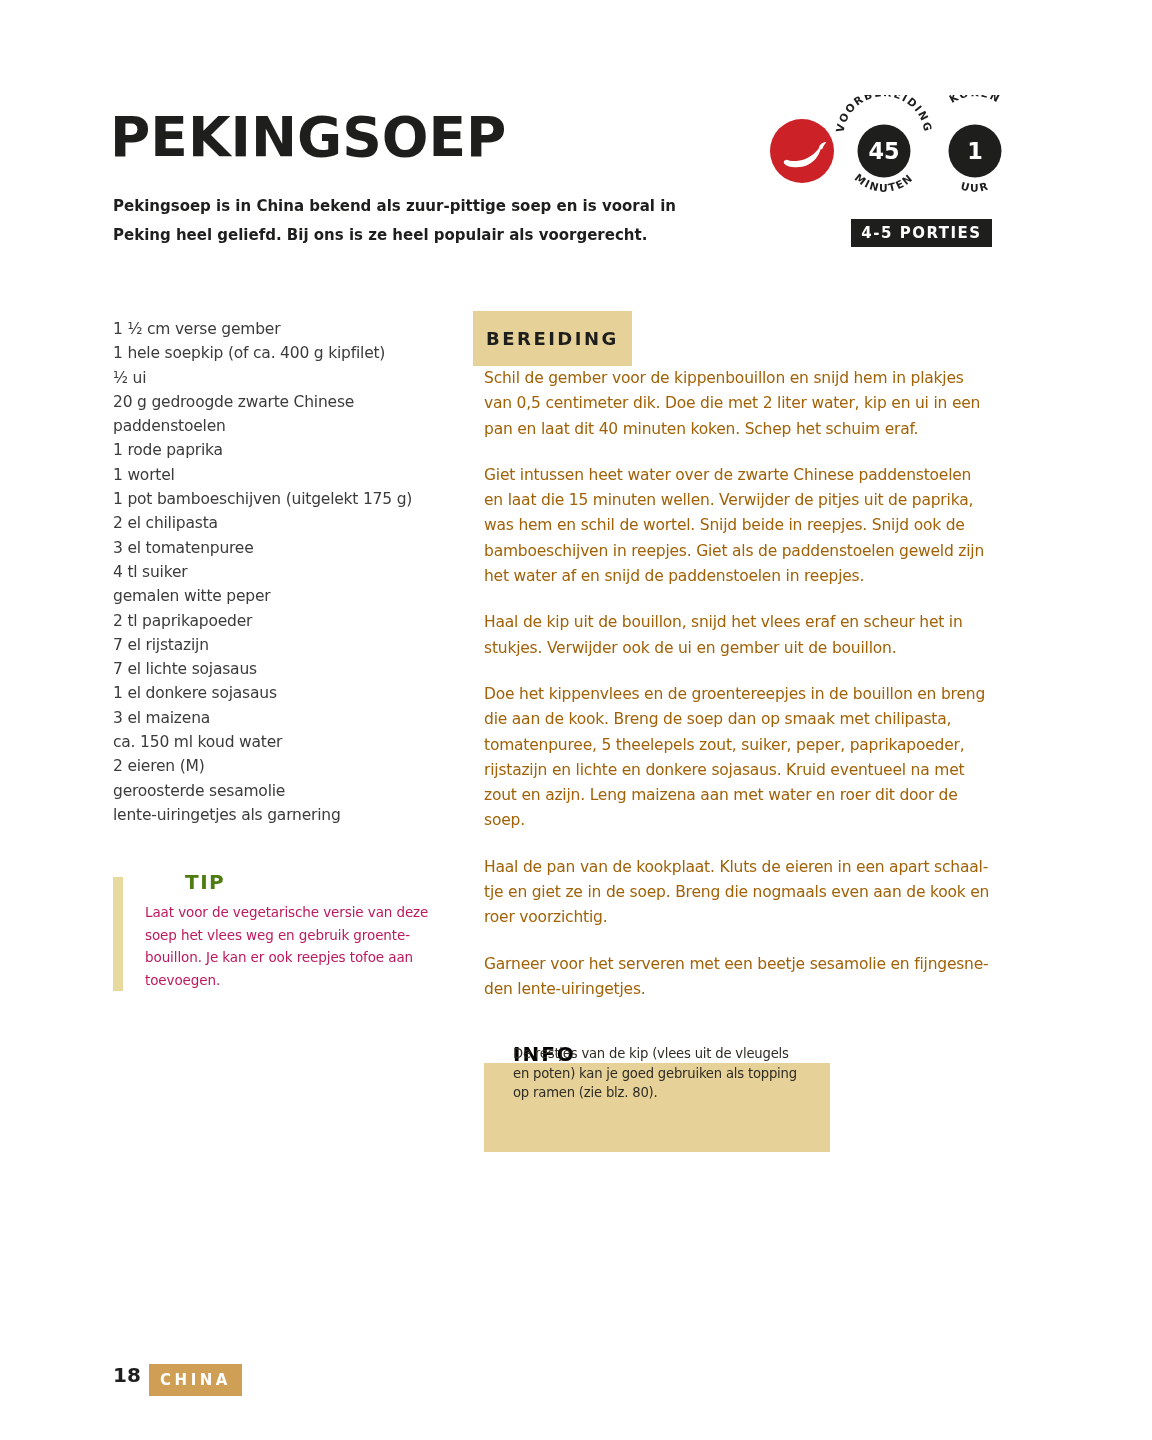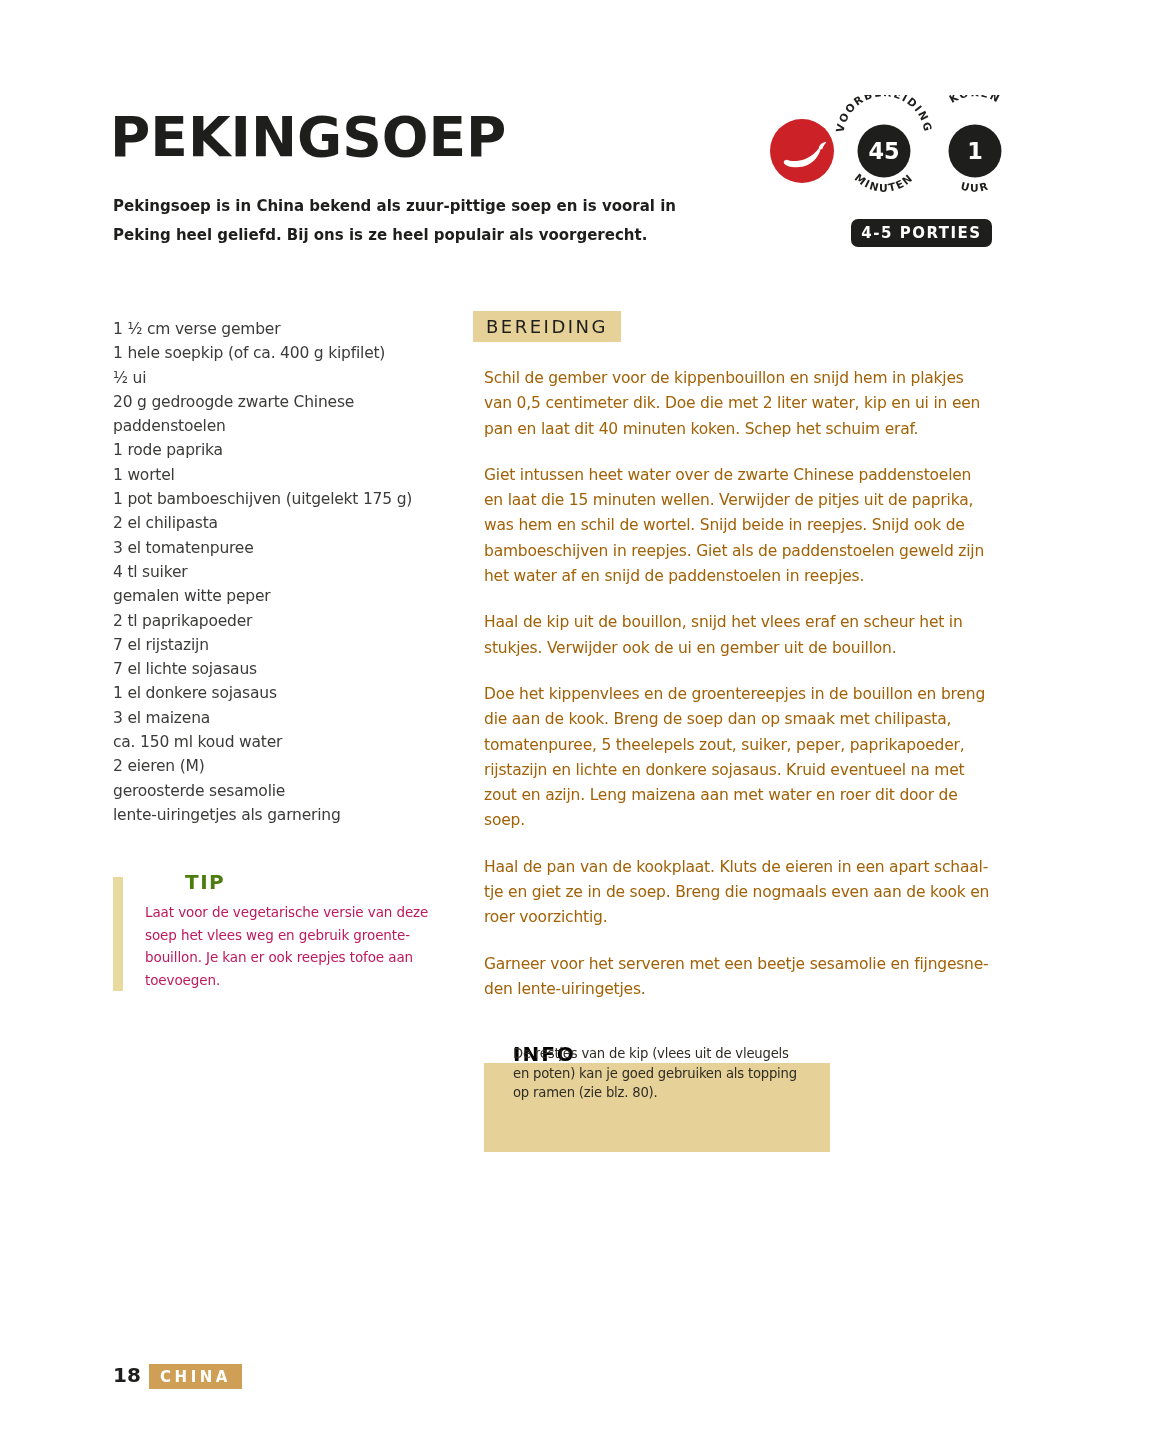--- a/index.html
+++ b/index.html
@@ -31,21 +31,21 @@
   .round-badge { width: 112px; height: 112px; }
   .badge-prep { left: 828px; top: 95px; }
   .badge-cook { left: 919px; top: 95px; }
   .arc-label { font-size: 10.5px; font-weight: bold; letter-spacing: 1.5px; fill: #1e1e1c; }
   .badge-num { font-size: 22px; font-weight: bold; fill: #ffffff; }
 
   .portions-badge {
     left: 851px; top: 219px; width: 141px; height: 28px;
     background: #1e1e1c; color: #ffffff;
     font-size: 15px; font-weight: bold; letter-spacing: 1.5px;
-    display: flex; align-items: center; justify-content: center; border-radius: 7px;
+    display: flex; align-items: center; justify-content: center;
   }
 
   
   .ingredients { left: 113px; top: 317px; width: 360px; }
   .ing-line {
     font-size: 15.5px; letter-spacing: -0.2px;
     line-height: 24.3px; white-space: pre;
   }
 
   .tip-bar { left: 113px; top: 877px; width: 10px; height: 114px; background: #e8d99f; }
@@ -56,22 +56,22 @@
   .tip-text {
     left: 145px; top: 901px;
     font-size: 13.5px; letter-spacing: -0.1px; line-height: 22.7px;
     white-space: pre; color: #be185d;
   }
 
   
   .method-heading {
     left: 473px; top: 311px;
     background: #e6d298; color: #1e1e1c;
-    font-size: 18px; font-weight: normal; letter-spacing: 2.5px;
-    padding: 5px 13px;
+    font-size: 18px; font-weight: bold; letter-spacing: 2.5px;
+    padding: 17px 13px;
   }
   .method-paragraphs { left: 484px; top: 366px; width: 560px; }
   .para {
     font-size: 15.5px; letter-spacing: -0.2px; line-height: 25.3px;
     white-space: pre; margin-bottom: 21px; color: #a16207;
   }
 
   .info-heading {
     left: 513px; top: 1042px; z-index: 2;
     font-size: 20px; font-weight: bold; letter-spacing: 2px; color: #000000;
@@ -85,21 +85,21 @@
     font-size: 13.2px; letter-spacing: -0.2px; line-height: 19.7px;
     white-space: pre; color: #2e2c25;
   }
 
   
   .page-number {
     left: 113px; top: 1363px;
     font-size: 20px; font-weight: bold; color: #1e1e1c;
   }
   .chapter-badge {
-    left: 149px; top: 1364px; width: 93px; height: 25px;
+    left: 149px; top: 1364px; width: 93px; height: 32px;
     background: #cf9f55; color: #ffffff;
     font-size: 15px; font-weight: bold; letter-spacing: 3.5px;
     display: flex; align-items: center; justify-content: center;
   }
 </style>
 </head>
 <body>
 
 <div class="page">
 

